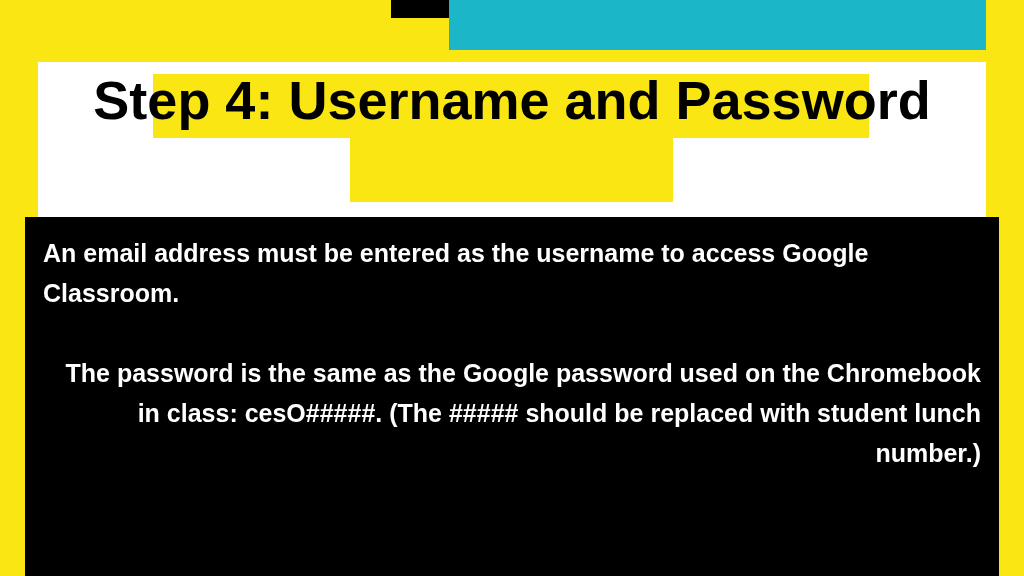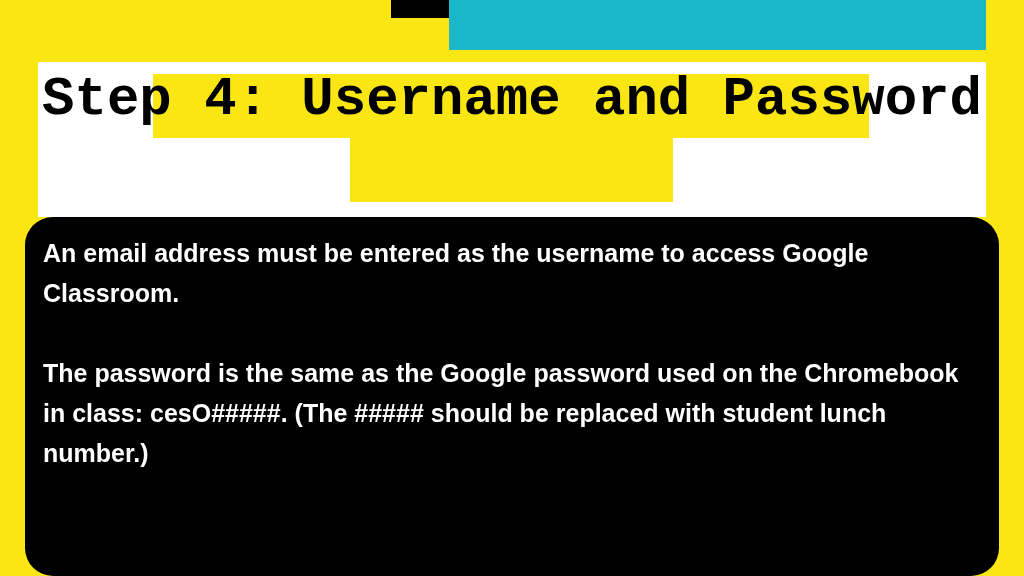--- a/index.html
+++ b/index.html
@@ -48,43 +48,42 @@
     width: 323px;
     height: 64px;
     background: #f9e612;
   }
   .title {
     position: absolute;
     top: 66px;
     left: 38px;
     width: 948px;
     text-align: center;
-    font-family: Liberation Mono, monospace;
+    font-family: Liberation Sans, sans-serif;
     font-weight: bold;
     font-size: 54px;
     line-height: 68px;
     color: #000;
   }
   .black-panel {
     position: absolute;
     top: 217px;
     left: 25px;
     width: 974px;
     height: 359px;
     background: #000;
     color: #fff;
     padding: 16px 18px 0 18px;
     font-family: 'Comic Sans MS', 'Comic Sans', cursive, sans-serif;
     font-weight: bold;
     font-size: 25px;
     line-height: 40px;
-    border-radius: 28px;
   }
   .black-panel p { margin-bottom: 40px; }
-  .black-panel p:last-child { margin-bottom: 0; }
+  .black-panel p:last-child { margin-bottom: 0; text-align: right; }
 </style>
 </head>
 <body>
 
 <div class="top-black-bar"></div>
 <div class="top-cyan-bar"></div>
 
 <div class="white-header"></div>
 <div class="title-line1-bg"></div>
 <div class="title-line2-bg"></div>

